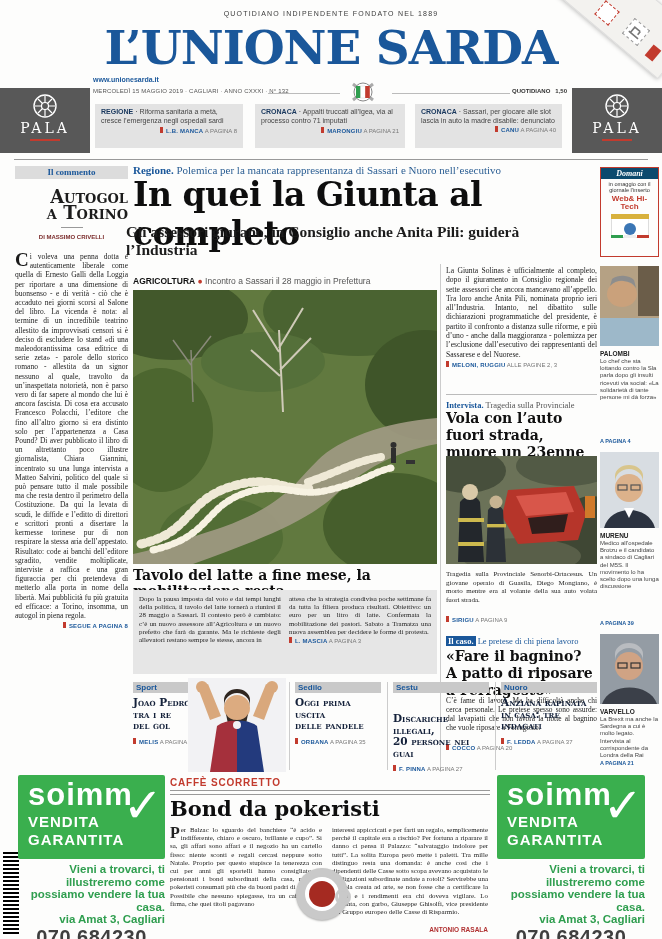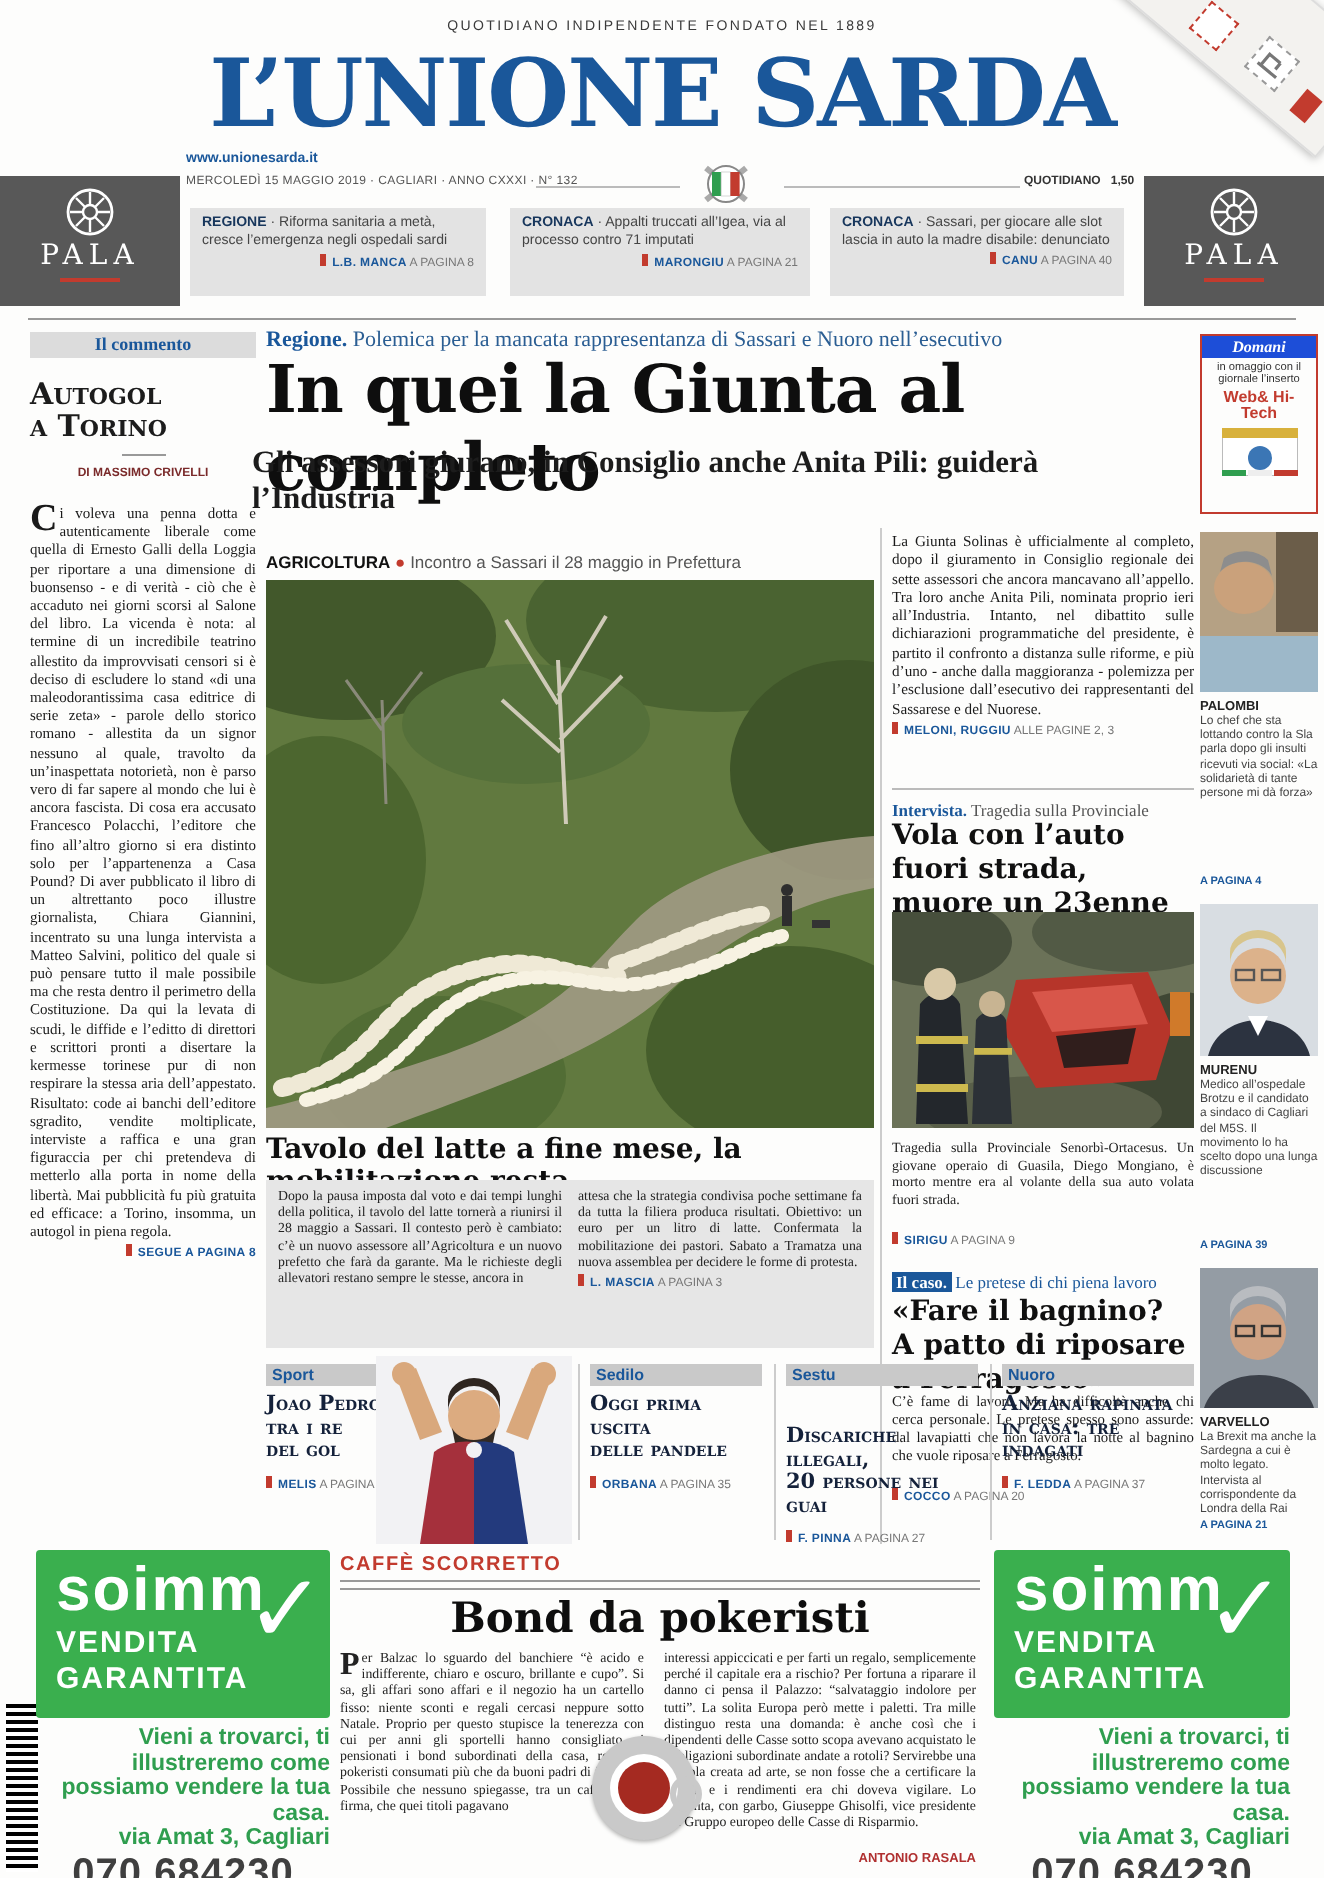--- a/index.html
+++ b/index.html
@@ -101,21 +101,21 @@
   <div class="abs sans" style="left:415px;top:104px;width:147px;height:44px;background:#e3e3e3;padding:4px 6px;box-sizing:border-box;font-size:7px;line-height:8.5px;color:#444;">
     <b style="color:#17365c;">CRONACA</b> ·
     <span>Sassari, per giocare alle slot lascia in auto la madre disabile: denunciato</span>
     <div class="byrow" style="text-align:right;margin-top:1px;"><span class="bl"></span><b>CANU</b> <span>A PAGINA 40</span></div>
   </div>
 
   <div class="hline" style="left:14px;top:159px;width:634px;background:#999;"></div>
 
   <div class="abs" style="left:15px;top:166px;width:113px;">
     <div style="background:#dcdcdc;height:13px;line-height:13px;text-align:center;font-weight:bold;font-size:9px;color:#1a579a;">Il commento</div>
-    <div style="margin-top:10px;text-align:left;font-variant:small-caps;font-family:'DejaVu Serif',serif;font-weight:bold;font-size:15px;line-height:16px;color:#1c1c1c;">
+    <div style="margin-top:10px;text-align:right;font-variant:small-caps;font-family:'DejaVu Serif',serif;font-weight:bold;font-size:18px;line-height:16px;color:#1c1c1c;">
       <div>Autogol</div>
       <div>a Torino</div>
     </div>
     <div style="width:22px;height:1px;background:#999;margin:6px auto;"></div>
     <div class="sans" style="text-align:center;font-size:6px;font-weight:bold;color:#7a2a2a;">
       <span>DI</span>
       <span>MASSIMO CRIVELLI</span>
     </div>
     <div class="just" style="margin-top:12px;font-size:7.5px;line-height:9.2px;color:#1a1a1a;">
       <span class="dropcap">C</span><span>i voleva una penna dotta e autenticamente liberale come quella di Ernesto Galli della Loggia per riportare a una dimensione di buonsenso - e di verità - ciò che è accaduto nei giorni scorsi al Salone del libro. La vicenda è nota: al termine di un incredibile teatrino allestito da improvvisati censori si è deciso di escludere lo stand «di una maleodorantissima casa editrice di serie zeta» - parole dello storico romano - allestita da un signor nessuno al quale, travolto da un’inaspettata notorietà, non è parso vero di far sapere al mondo che lui è ancora fascista. Di cosa era accusato Francesco Polacchi, l’editore che fino all’altro giorno si era distinto solo per l’appartenenza a Casa Pound? Di aver pubblicato il libro di un altrettanto poco illustre giornalista, Chiara Giannini, incentrato su una lunga intervista a Matteo Salvini, politico del quale si può pensare tutto il male possibile ma che resta dentro il perimetro della Costituzione. Da qui la levata di scudi, le diffide e l’editto di direttori e scrittori pronti a disertare la kermesse torinese pur di non respirare la stessa aria dell’appestato. Risultato: code ai banchi dell’editore sgradito, vendite moltiplicate, interviste a raffica e una gran figuraccia per chi pretendeva di metterlo alla porta in nome della libertà. Mai pubblicità fu più gratuita ed efficace: a Torino, insomma, un autogol in piena regola.</span>
@@ -221,21 +221,21 @@
     <span style="background:#1a579a;color:#fff;font-weight:bold;padding:0 2px;">Il caso.</span>
     <span style="color:#1a579a;">Le pretese di chi piena lavoro</span>
   </div>
   <div class="abs" style="left:446px;top:648px;width:151px;font-family:'DejaVu Serif',serif;font-weight:bold;font-size:14px;line-height:17px;color:#101010;">«Fare il bagnino? A patto di riposare a Ferragosto»</div>
   <div class="abs just" style="left:446px;top:696px;width:151px;font-size:7.4px;line-height:9px;color:#1a1a1a;">C’è fame di lavoro. Ma ha difficoltà anche chi cerca personale. Le pretese spesso sono assurde: dal lavapiatti che non lavora la notte al bagnino che vuole riposare a Ferragosto.</div>
   <div class="abs byrow" style="left:446px;top:744px;width:151px;">
     <span class="bl"></span><b>COCCO</b> <span>A PAGINA 20</span>
   </div>
 
   <div class="abs" style="left:600px;top:167px;width:59px;height:90px;border:1px solid #c23b2e;box-sizing:border-box;text-align:center;">
-    <div style="background:#1d4ed8;color:#fff;font-weight:bold;font-style:italic;font-size:8px;height:11px;line-height:11px;">Domani</div>
+    <div style="background:#0c4a6e;color:#fff;font-weight:bold;font-style:italic;font-size:8px;height:11px;line-height:11px;">Domani</div>
     <div class="sans" style="font-size:5.6px;line-height:6.4px;color:#333;padding:2px 3px 0;">in omaggio con il giornale l’inserto</div>
     <div class="sans" style="font-size:8px;line-height:8.5px;font-weight:bold;color:#c23b2e;padding:1px 6px 0;">Web&amp; Hi-Tech</div>
     <svg width="38" height="24" viewBox="0 0 38 24" style="margin:2px auto 0;">
       <rect width="38" height="24" fill="#fff" stroke="#bbb" stroke-width="1"></rect>
       <rect width="38" height="5" fill="#d8b13c"></rect>
       <circle cx="19" cy="15" r="6" fill="#3b76b5"></circle>
       <rect y="21" width="12" height="3" fill="#2f9e4f"></rect>
         <rect x="13" y="21" width="12" height="3" fill="#eee"></rect>
         <rect x="26" y="21" width="12" height="3" fill="#c23b2e"></rect>
     </svg>
@@ -349,21 +349,21 @@
         <div>GARANTITA</div>
       </div>
     </div>
     <div class="gtxt" style="margin-top:4px;">Vieni a trovarci, ti illustreremo come possiamo vendere la tua casa.</div>
     <div class="gtxt">via Amat 3, Cagliari</div>
     <div class="gphone">070.684230</div>
   </div>
 
   <div class="abs sans" style="left:170px;top:777px;font-size:10px;font-weight:bold;letter-spacing:.8px;color:#c23b2e;">CAFFÈ SCORRETTO</div>
   <div class="abs" style="left:170px;top:790px;width:320px;height:3px;border-top:1px solid #999;border-bottom:1px solid #999;"></div>
-  <div class="abs" style="left:170px;top:796px;width:320px;font-family:'DejaVu Serif',serif;font-weight:bold;font-size:21px;color:#0e0e0e;text-align:center;">Bond da pokeristi</div>
+  <div class="abs" style="left:170px;top:796px;width:320px;font-family:'DejaVu Serif',serif;font-weight:bold;font-size:21px;color:#0e0e0e;">Bond da pokeristi</div>
 
   <div class="abs just" style="left:170px;top:826px;width:152px;height:110px;font-size:6.9px;line-height:8.2px;color:#222;">
     <span class="dropcap" style="font-size:16px;line-height:13px;">P</span><span>er Balzac lo sguardo del banchiere “è acido e indifferente, chiaro e oscuro, brillante e cupo”. Si sa, gli affari sono affari e il negozio ha un cartello fisso: niente sconti e regali cercasi neppure sotto Natale. Proprio per questo stupisce la tenerezza con cui per anni gli sportelli hanno consigliato ai pensionati i bond subordinati della casa, roba da pokeristi consumati più che da buoni padri di famiglia. Possibile che nessuno spiegasse, tra un caffè e una firma, che quei titoli pagavano</span>
   </div>
   <div class="abs just" style="left:332px;top:826px;width:156px;height:98px;font-size:6.9px;line-height:8.2px;color:#222;">interessi appiccicati e per farti un regalo, semplicemente perché il capitale era a rischio? Per fortuna a riparare il danno ci pensa il Palazzo: “salvataggio indolore per tutti”. La solita Europa però mette i paletti. Tra mille distinguo resta una domanda: è anche così che i dipendenti delle Casse sotto scopa avevano acquistato le obbligazioni subordinate andate a rotoli? Servirebbe una bussola creata ad arte, se non fosse che a certificare la serietà e i rendimenti era chi doveva vigilare. Lo racconta, con garbo, Giuseppe Ghisolfi, vice presidente del Gruppo europeo delle Casse di Risparmio.</div>
   <div class="abs sans" style="left:332px;top:926px;width:156px;text-align:right;font-size:6.5px;font-weight:bold;color:#b03030;">ANTONIO RASALA</div>
 
   <div class="abs" style="left:296px;top:868px;width:52px;height:52px;border-radius:50%;background:#c9c9c9;box-shadow:0 1px 2px rgba(0,0,0,.3);z-index:2;">
     <div style="position:absolute;left:9px;top:9px;width:34px;height:34px;border-radius:50%;background:#fff;"></div>
     <div style="position:absolute;left:13px;top:13px;width:26px;height:26px;border-radius:50%;background:#a52a21;"></div>

